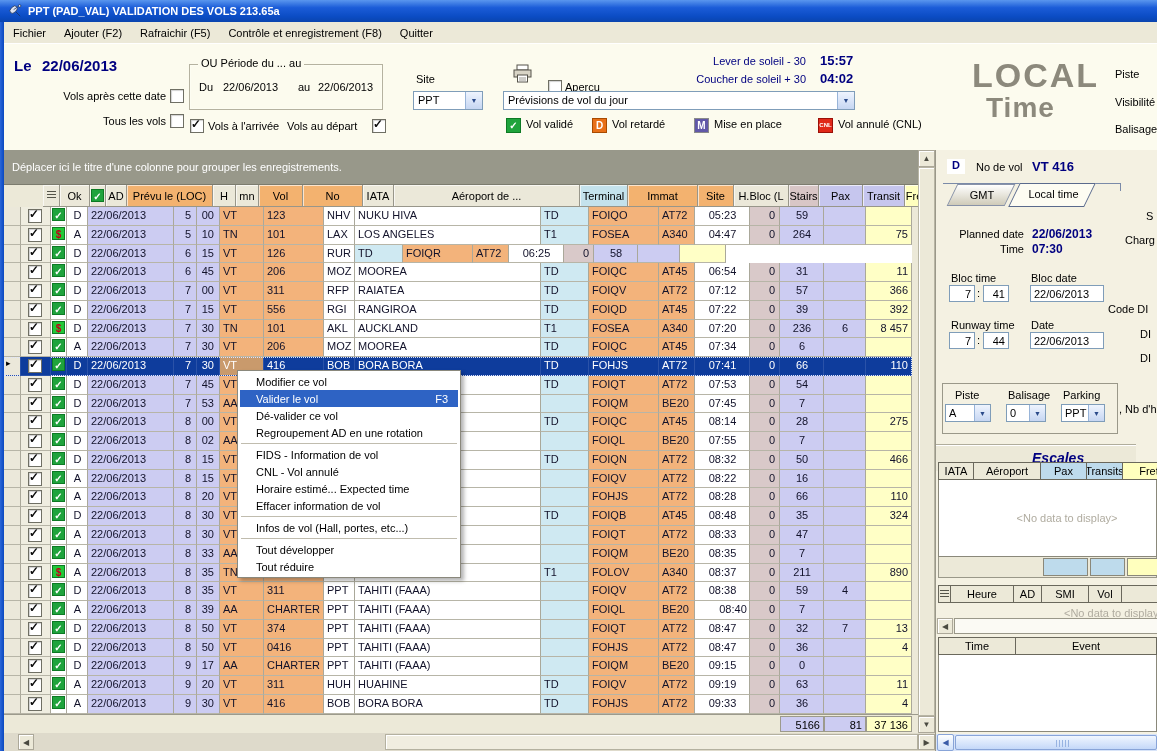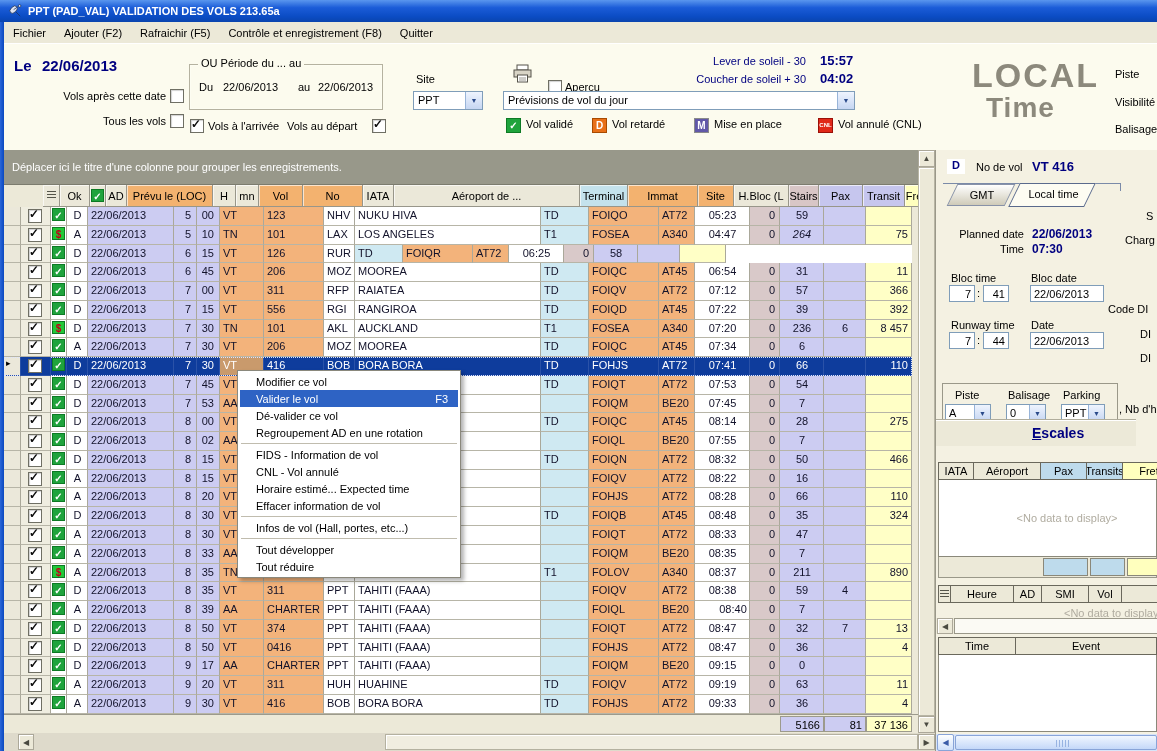--- a/index.html
+++ b/index.html
@@ -105,22 +105,22 @@
   .tab span{display:block;transform:skewX(26deg);text-align:center;padding-top:4px;}
   .tab-gmt{background:linear-gradient(180deg,#ffffff,#cfcbb9);}
   .tab-local{background:#fdfcf2;border-color:#5a6a8c;}
   .inp{position:absolute;background:#fff;border:1px solid #7f9db9;box-sizing:border-box;
     font-family:"Liberation Sans",sans-serif;font-size:11px;padding:1px 3px 0 3px;}
   .inp.num{text-align:right;}
   .dd{position:absolute;background:#fff;border:1px solid #7f9db9;display:flex;box-sizing:border-box;}
   .dd .txt{flex:1;padding:2px 0 0 3px;overflow:hidden;}
   .dd .btn{width:15px;background:linear-gradient(180deg,#eef4fe,#c6d6f2);border-left:1px solid #98b4d8;
     display:flex;align-items:center;justify-content:center;color:#2a4a8a;font-size:7px;}
-  #escales-band{position:absolute;left:0;top:270px;width:200px;height:25px;background:#ece9d8;
-    border-top:1px solid #fff;box-shadow:0 -1px 0 #b0ad9c;}
+  #escales-band{position:absolute;left:0;top:295px;width:200px;height:25px;background:#ece9d8;
+    border-top:1px solid #fff;box-shadow:0 -1px 0 #b0ad9c;font-style:italic;}
   .ul-first::first-letter{text-decoration:underline;}
   .eth{position:absolute;display:flex;}
   .ehc{box-sizing:border-box;border:1px solid #6a685c;border-left:none;background:#ece9d8;
     display:flex;align-items:center;justify-content:center;overflow:hidden;white-space:nowrap;height:18px;}
   .ehc:first-child{border-left:1px solid #6a685c;}
   .eh-blue{background:#bedbec;}
   .eh-yellow{background:#ffffbe;}
   .nodata{color:#b0aca0;position:absolute;white-space:nowrap;overflow:hidden;}
   .panel-white{position:absolute;background:#fff;border:1px solid #8a887a;border-top:none;box-sizing:border-box;}
   .ecell{position:absolute;height:18px;box-sizing:border-box;border:1px solid #8a887a;}
@@ -292,21 +292,21 @@
           <div class="cell c-mn" style="width: 23px;">10</div>
           <div class="cell c-vol" style="width: 44px;">TN</div>
           <div class="cell c-no" style="width: 60px;">101</div>
           <div class="cell c-iata" style="width: 31px;">LAX</div>
           <div class="cell c-air" style="width: 186px;">LOS ANGELES</div>
           <div class="cell c-term" style="width: 48px;">T1</div>
           <div class="cell c-immat" style="width: 70px;">FOSEA</div>
           <div class="cell c-type" style="width: 36px;">A340</div>
           <div class="cell c-hbloc" style="width: 55px;">04:47</div>
           <div class="cell c-stairs" style="width: 30px;">0</div>
-          <div class="cell c-pax" style="width: 44px; font-style: italic;">264</div>
+          <div class="cell c-pax" style="width: 44px;">264</div>
           <div class="cell c-transit" style="width: 42px;"></div>
           <div class="cell c-fret" style="width: 46px;">75</div>
         </div>
         <div class="row">
           <div class="cell c-ind" style="width: 17px;"></div>
           <div class="cell c-ok" style="width: 30px;">
             <div class="cb on"></div>
           </div>
           <div class="cell c-icon" style="width: 16px;"><span class="ic ic-check">✓</span></div>
           <div class="cell c-ad" style="width: 21px;">D</div>

